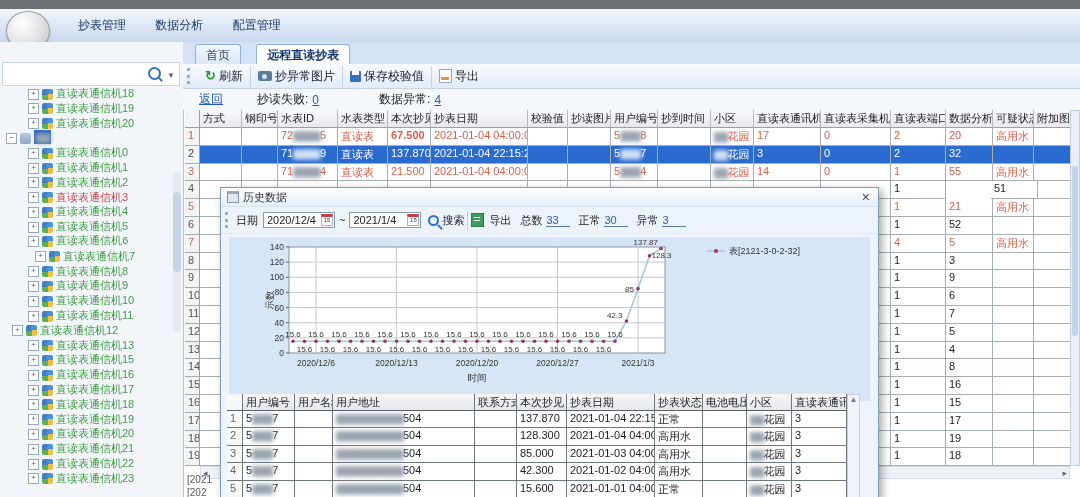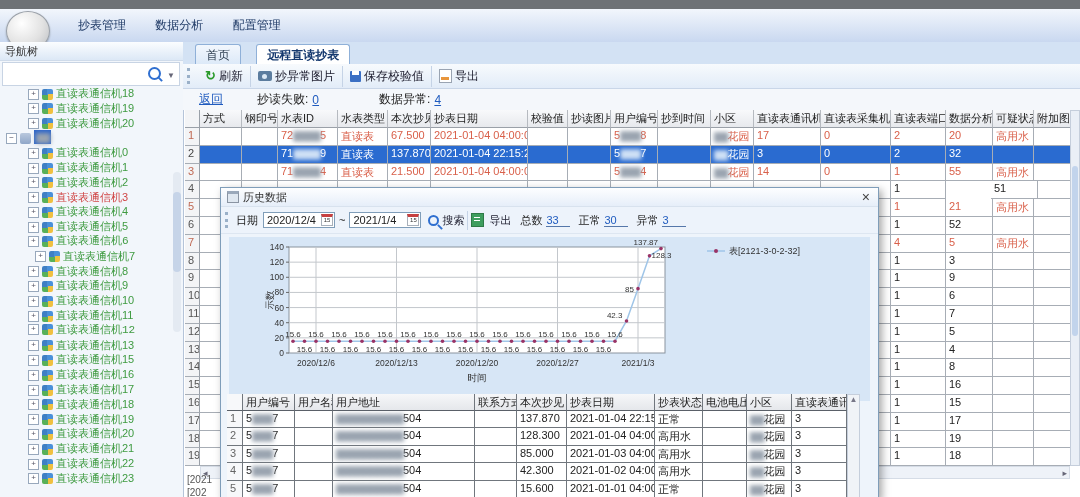--- a/index.html
+++ b/index.html
@@ -111,21 +111,20 @@
   <div class="abs" id="topstrip"></div>
   <div class="abs" id="menubar"></div>
   <div class="abs" id="orb"></div>
   <div class="abs" id="menu-items">
     <span class="menu-item">抄表管理</span>
     <span class="menu-item">数据分析</span>
     <span class="menu-item">配置管理</span>
   </div>
 
   <div class="abs" id="sidebar">
-    <div class="abs" id="side-title">导航树</div>
     <div class="abs" id="side-search">
       <span class="mag"></span>
       <span class="caret">▼</span>
     </div>
     <div class="abs" id="tree">
         <div class="trow" style="padding-left: 28px;"><span class="exp">+</span><span class="nico"></span><span class="tlabel">直读表通信机18</span></div>
         <div class="trow" style="padding-left: 28px;"><span class="exp">+</span><span class="nico"></span><span class="tlabel">直读表通信机19</span></div>
         <div class="trow" style="padding-left: 28px;"><span class="exp">+</span><span class="nico"></span><span class="tlabel">直读表通信机20</span></div>
         <div class="trow sel" style="padding-left: 6px;"><span class="exp">−</span><span class="nico folder"></span><span class="tlabel"><span class="blur">▇▇</span></span></div>
         <div class="trow" style="padding-left: 28px;"><span class="exp">+</span><span class="nico"></span><span class="tlabel">直读表通信机0</span></div>
@@ -133,21 +132,21 @@
         <div class="trow" style="padding-left: 28px;"><span class="exp">+</span><span class="nico"></span><span class="tlabel">直读表通信机2</span></div>
         <div class="trow alert" style="padding-left: 28px;"><span class="exp">+</span><span class="nico"></span><span class="tlabel">直读表通信机3</span></div>
         <div class="trow" style="padding-left: 28px;"><span class="exp">+</span><span class="nico"></span><span class="tlabel">直读表通信机4</span></div>
         <div class="trow" style="padding-left: 28px;"><span class="exp">+</span><span class="nico"></span><span class="tlabel">直读表通信机5</span></div>
         <div class="trow" style="padding-left: 28px; font-family: Liberation Mono, monospace;"><span class="exp">+</span><span class="nico"></span><span class="tlabel">直读表通信机6</span></div>
         <div class="trow" style="padding-left: 35px;"><span class="exp">+</span><span class="nico"></span><span class="tlabel">直读表通信机7</span></div>
         <div class="trow" style="padding-left: 28px;"><span class="exp">+</span><span class="nico"></span><span class="tlabel">直读表通信机8</span></div>
         <div class="trow" style="padding-left: 28px;"><span class="exp">+</span><span class="nico"></span><span class="tlabel">直读表通信机9</span></div>
         <div class="trow" style="padding-left: 28px;"><span class="exp">+</span><span class="nico"></span><span class="tlabel">直读表通信机10</span></div>
         <div class="trow" style="padding-left: 28px;"><span class="exp">+</span><span class="nico"></span><span class="tlabel">直读表通信机11</span></div>
-        <div class="trow" style="padding-left: 28px; font-family: Liberation Mono, monospace;"><span class="exp">+</span><span class="nico"></span><span class="tlabel">直读表通信机12</span></div>
+        <div class="trow" style="padding-left: 12px;"><span class="exp">+</span><span class="nico"></span><span class="tlabel">直读表通信机12</span></div>
         <div class="trow" style="padding-left: 28px;"><span class="exp">+</span><span class="nico"></span><span class="tlabel">直读表通信机13</span></div>
         <div class="trow" style="padding-left: 28px;"><span class="exp">+</span><span class="nico"></span><span class="tlabel">直读表通信机15</span></div>
         <div class="trow" style="padding-left: 28px;"><span class="exp">+</span><span class="nico"></span><span class="tlabel">直读表通信机16</span></div>
         <div class="trow" style="padding-left: 28px;"><span class="exp">+</span><span class="nico"></span><span class="tlabel">直读表通信机17</span></div>
         <div class="trow" style="padding-left: 28px;"><span class="exp">+</span><span class="nico"></span><span class="tlabel">直读表通信机18</span></div>
         <div class="trow" style="padding-left: 28px;"><span class="exp">+</span><span class="nico"></span><span class="tlabel">直读表通信机19</span></div>
         <div class="trow" style="padding-left: 28px;"><span class="exp">+</span><span class="nico"></span><span class="tlabel">直读表通信机20</span></div>
         <div class="trow" style="padding-left: 28px;"><span class="exp">+</span><span class="nico"></span><span class="tlabel">直读表通信机21</span></div>
         <div class="trow" style="padding-left: 28px;"><span class="exp">+</span><span class="nico"></span><span class="tlabel">直读表通信机22</span></div>
         <div class="trow" style="padding-left: 28px;"><span class="exp">+</span><span class="nico"></span><span class="tlabel">直读表通信机23</span></div>
@@ -210,21 +209,21 @@
         <div class="gcell" style="width: 47px; flex: 0 0 47px;">数据分析</div>
         <div class="gcell" style="width: 41px; flex: 0 0 41px;">可疑状态</div>
         <div class="gcell" style="width: 47px; flex: 0 0 47px;">附加图片</div>
       </div>
       <div class="grow abn">
         <div class="gcell rn" style="width: 15px; flex: 0 0 15px;">1</div>
         <div class="gcell" style="width: 42px; flex: 0 0 42px;"></div>
         <div class="gcell" style="width: 36px; flex: 0 0 36px;"></div>
         <div class="gcell" style="width: 60px; flex: 0 0 60px;"><span>72</span><span class="blur">▇▇▇▇</span><span>5</span></div>
         <div class="gcell" style="width: 50px; flex: 0 0 50px;">直读表</div>
-        <div class="gcell" style="width: 43px; flex: 0 0 43px;">67.500</div>
+        <div class="gcell" style="width: 43px; flex: 0 0 43px; font-weight: bold;">67.500</div>
         <div class="gcell" style="width: 97px; flex: 0 0 97px;">2021-01-04 04:00:00</div>
         <div class="gcell" style="width: 40px; flex: 0 0 40px;"></div>
         <div class="gcell" style="width: 43px; flex: 0 0 43px;"></div>
         <div class="gcell" style="width: 47px; flex: 0 0 47px;"><span>5</span><span class="blur">▇▇▇</span><span>8</span></div>
         <div class="gcell" style="width: 53px; flex: 0 0 53px;"></div>
         <div class="gcell" style="width: 43px; flex: 0 0 43px;"><span class="blur">▇▇</span><span>花园</span></div>
         <div class="gcell" style="width: 67px; flex: 0 0 67px;">17</div>
         <div class="gcell" style="width: 70px; flex: 0 0 70px;">0</div>
         <div class="gcell" style="width: 55px; flex: 0 0 55px;">2</div>
         <div class="gcell" style="width: 47px; flex: 0 0 47px;">20</div>

